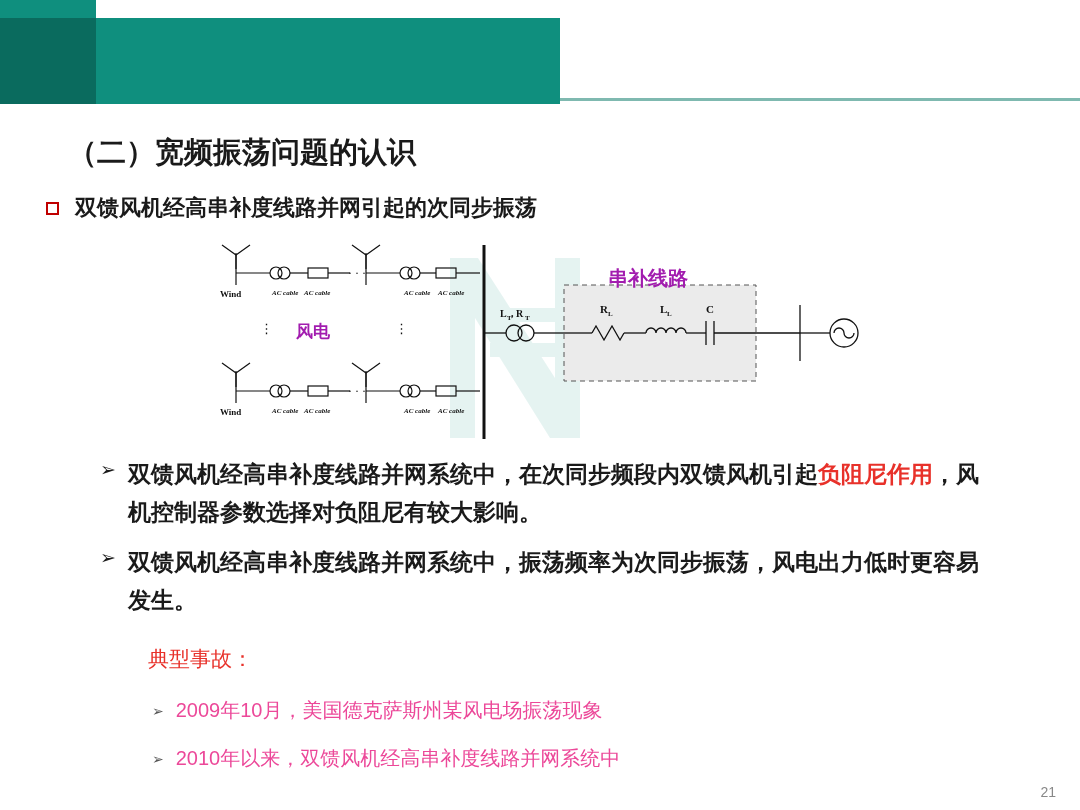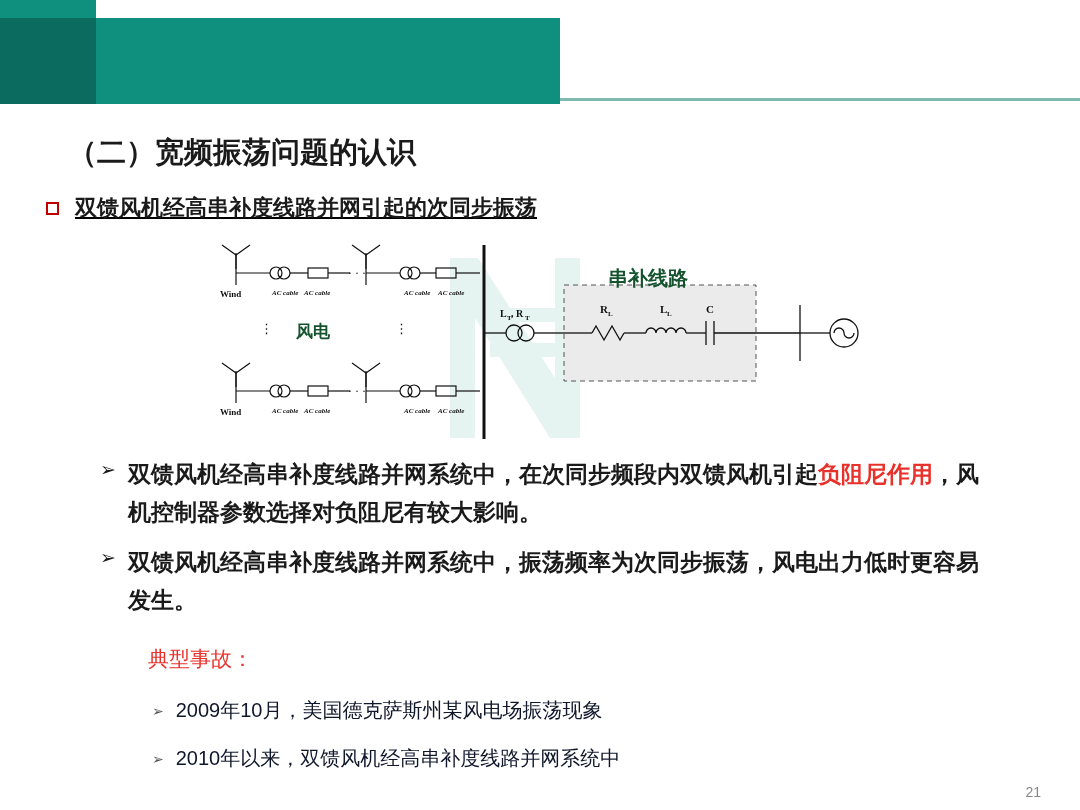--- a/index.html
+++ b/index.html
@@ -77,21 +77,20 @@
     white-space: nowrap;
     text-align: center;
   }
 
   .bullet-sq-row {
     position: absolute;
     left: 46px;
     top: 193px;
     display: flex;
     align-items: center;
-    text-decoration: underline;
   }
   .sq-marker {
     width: 13px;
     height: 13px;
     border: 2px solid #c00000;
     box-sizing: border-box;
     margin-right: 16px;
     flex: none;
   }
   .bullet-sq-text {
@@ -114,21 +113,21 @@
     left: 430px;
     top: 248px;
     width: 180px;
     height: 200px;
     opacity: 0.10;
     pointer-events: none;
   }
 
   .label-red {
     position: absolute;
-    color: #14532d;
+    color: #a21caf;
     font-weight: bold;
     white-space: nowrap;
   }
   .label-fengdian {
     left: 296px;
     top: 320px;
     font-size: 17px;
   }
   .label-chuanbu {
     left: 608px;
@@ -178,29 +177,29 @@
     align-items: center;
   }
   .sub-glyph {
     color: #555;
     font-size: 14px;
     margin-right: 12px;
     flex: none;
   }
   .sub-text {
     font-size: 20px;
-    color: #0f172a;
+    color: #ec4899;
     white-space: nowrap;
   }
   .sub1 { left: 152px; top: 697px; }
   .sub2 { left: 152px; top: 745px; }
 
   .page-number {
     position: absolute;
-    right: 39px;
+    right: 24px;
     bottom: 10px;
     font-size: 14px;
     color: #888888;
   }
 
   
   .fig-text {
     position: absolute;
     font-family: "Liberation Serif", serif;
     color: #111;

